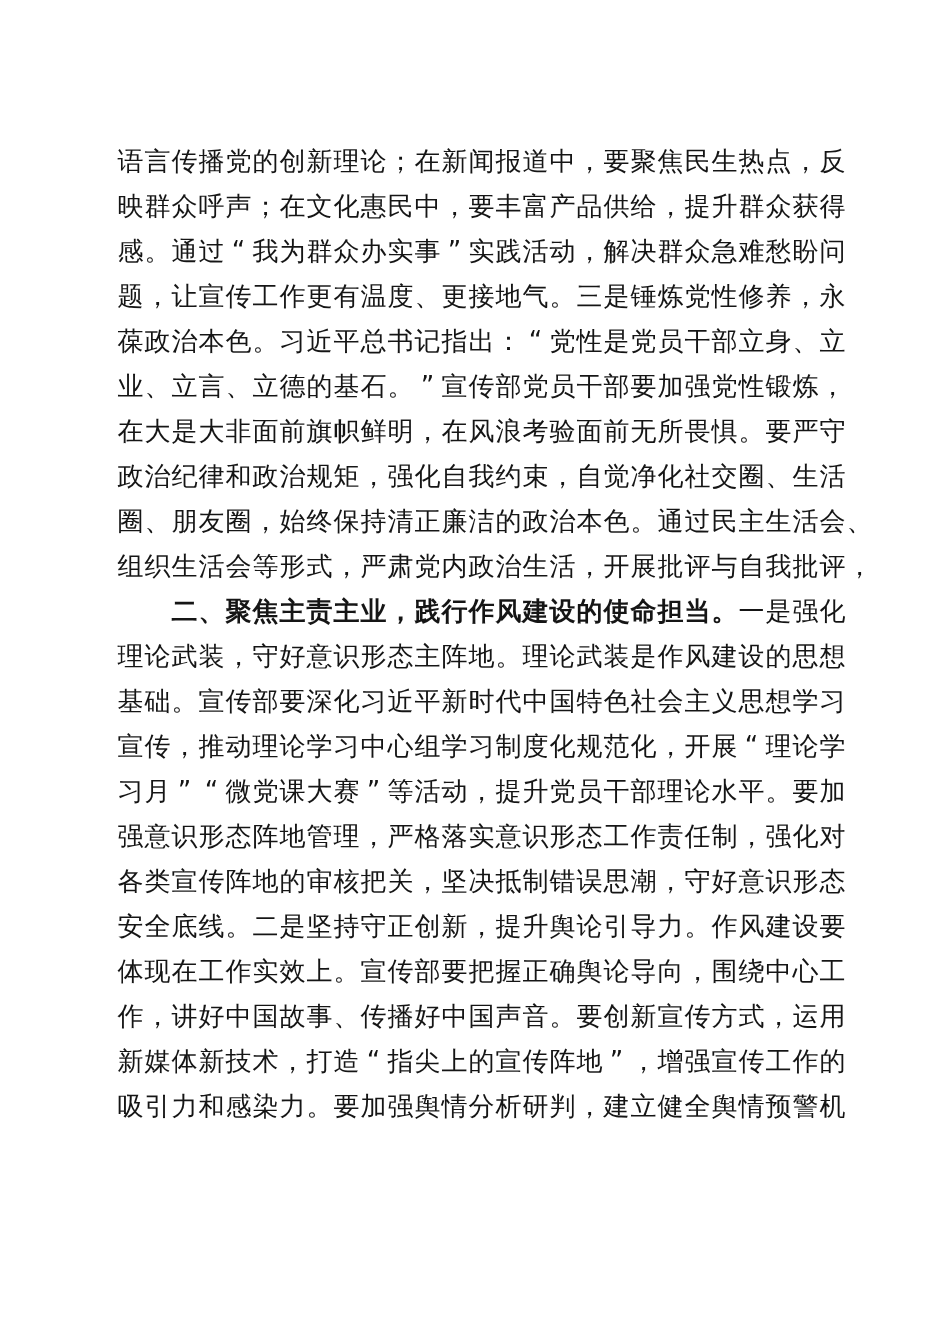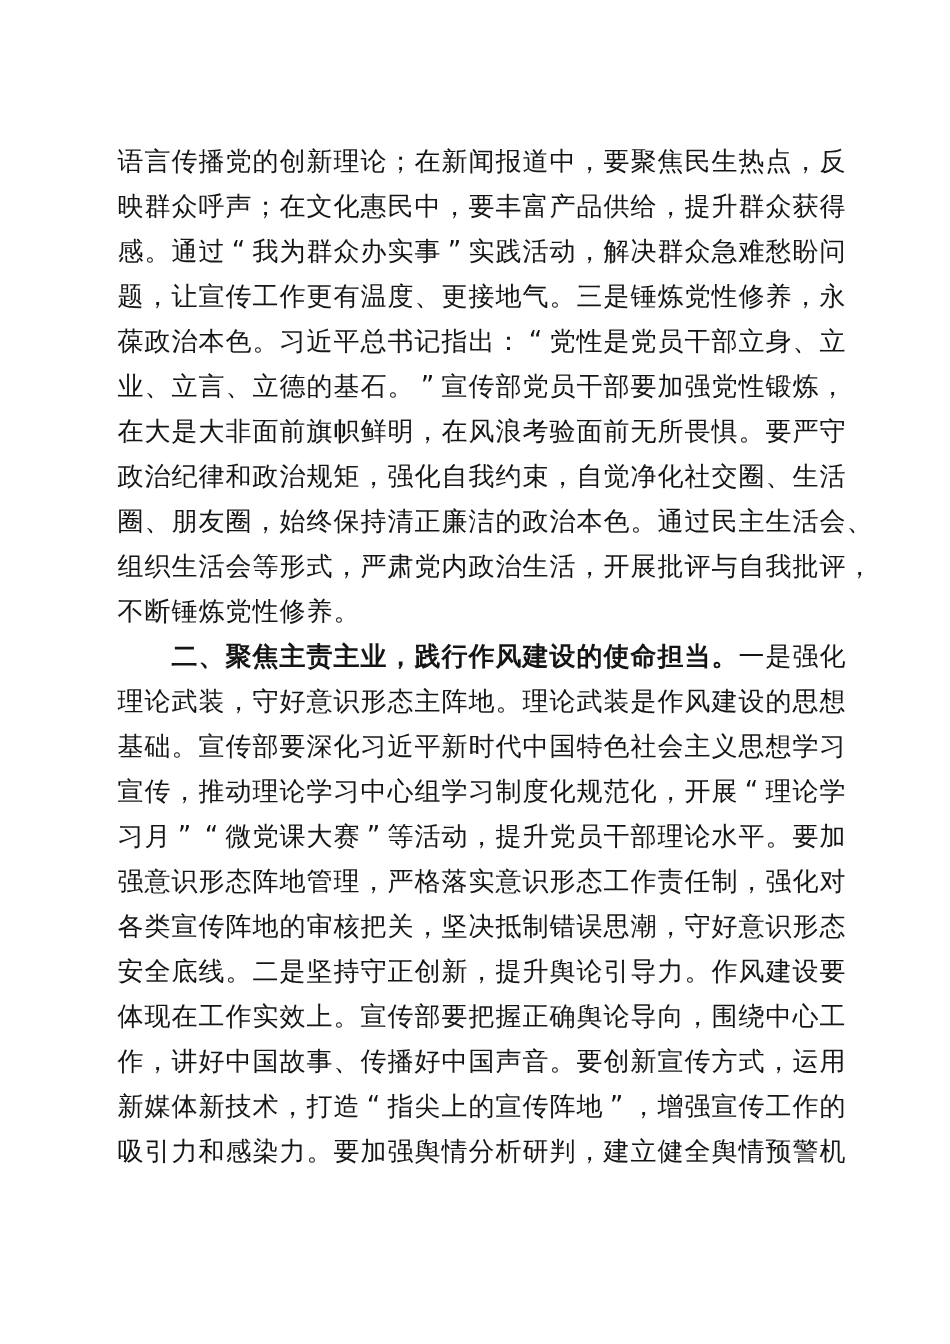--- a/index.html
+++ b/index.html
@@ -54,21 +54,20 @@
       <div class="line"><span class="seg"><span class="ch">语</span><span class="ch">言</span><span class="ch">传</span><span class="ch">播</span><span class="ch">党</span><span class="ch">的</span><span class="ch">创</span><span class="ch">新</span><span class="ch">理</span><span class="ch">论</span><span class="ch">；</span><span class="ch">在</span><span class="ch">新</span><span class="ch">闻</span><span class="ch">报</span><span class="ch">道</span><span class="ch">中</span><span class="ch">，</span><span class="ch">要</span><span class="ch">聚</span><span class="ch">焦</span><span class="ch">民</span><span class="ch">生</span><span class="ch">热</span><span class="ch">点</span><span class="ch">，</span><span class="ch">反</span></span></div>
       <div class="line"><span class="seg"><span class="ch">映</span><span class="ch">群</span><span class="ch">众</span><span class="ch">呼</span><span class="ch">声</span><span class="ch">；</span><span class="ch">在</span><span class="ch">文</span><span class="ch">化</span><span class="ch">惠</span><span class="ch">民</span><span class="ch">中</span><span class="ch">，</span><span class="ch">要</span><span class="ch">丰</span><span class="ch">富</span><span class="ch">产</span><span class="ch">品</span><span class="ch">供</span><span class="ch">给</span><span class="ch">，</span><span class="ch">提</span><span class="ch">升</span><span class="ch">群</span><span class="ch">众</span><span class="ch">获</span><span class="ch">得</span></span></div>
       <div class="line"><span class="seg"><span class="ch">感</span><span class="ch">。</span><span class="ch">通</span><span class="ch">过</span><span class="ch">“</span><span class="ch">我</span><span class="ch">为</span><span class="ch">群</span><span class="ch">众</span><span class="ch">办</span><span class="ch">实</span><span class="ch">事</span><span class="ch">”</span><span class="ch">实</span><span class="ch">践</span><span class="ch">活</span><span class="ch">动</span><span class="ch">，</span><span class="ch">解</span><span class="ch">决</span><span class="ch">群</span><span class="ch">众</span><span class="ch">急</span><span class="ch">难</span><span class="ch">愁</span><span class="ch">盼</span><span class="ch">问</span></span></div>
       <div class="line"><span class="seg"><span class="ch">题</span><span class="ch">，</span><span class="ch">让</span><span class="ch">宣</span><span class="ch">传</span><span class="ch">工</span><span class="ch">作</span><span class="ch">更</span><span class="ch">有</span><span class="ch">温</span><span class="ch">度</span><span class="ch">、</span><span class="ch">更</span><span class="ch">接</span><span class="ch">地</span><span class="ch">气</span><span class="ch">。</span><span class="ch">三</span><span class="ch">是</span><span class="ch">锤</span><span class="ch">炼</span><span class="ch">党</span><span class="ch">性</span><span class="ch">修</span><span class="ch">养</span><span class="ch">，</span><span class="ch">永</span></span></div>
       <div class="line"><span class="seg"><span class="ch">葆</span><span class="ch">政</span><span class="ch">治</span><span class="ch">本</span><span class="ch">色</span><span class="ch">。</span><span class="ch">习</span><span class="ch">近</span><span class="ch">平</span><span class="ch">总</span><span class="ch">书</span><span class="ch">记</span><span class="ch">指</span><span class="ch">出</span><span class="ch">：</span><span class="ch">“</span><span class="ch">党</span><span class="ch">性</span><span class="ch">是</span><span class="ch">党</span><span class="ch">员</span><span class="ch">干</span><span class="ch">部</span><span class="ch">立</span><span class="ch">身</span><span class="ch">、</span><span class="ch">立</span></span></div>
       <div class="line"><span class="seg"><span class="ch">业</span><span class="ch">、</span><span class="ch">立</span><span class="ch">言</span><span class="ch">、</span><span class="ch">立</span><span class="ch">德</span><span class="ch">的</span><span class="ch">基</span><span class="ch">石</span><span class="ch">。</span><span class="ch">”</span><span class="ch">宣</span><span class="ch">传</span><span class="ch">部</span><span class="ch">党</span><span class="ch">员</span><span class="ch">干</span><span class="ch">部</span><span class="ch">要</span><span class="ch">加</span><span class="ch">强</span><span class="ch">党</span><span class="ch">性</span><span class="ch">锻</span><span class="ch">炼</span><span class="ch">，</span></span></div>
       <div class="line"><span class="seg"><span class="ch">在</span><span class="ch">大</span><span class="ch">是</span><span class="ch">大</span><span class="ch">非</span><span class="ch">面</span><span class="ch">前</span><span class="ch">旗</span><span class="ch">帜</span><span class="ch">鲜</span><span class="ch">明</span><span class="ch">，</span><span class="ch">在</span><span class="ch">风</span><span class="ch">浪</span><span class="ch">考</span><span class="ch">验</span><span class="ch">面</span><span class="ch">前</span><span class="ch">无</span><span class="ch">所</span><span class="ch">畏</span><span class="ch">惧</span><span class="ch">。</span><span class="ch">要</span><span class="ch">严</span><span class="ch">守</span></span></div>
       <div class="line"><span class="seg"><span class="ch">政</span><span class="ch">治</span><span class="ch">纪</span><span class="ch">律</span><span class="ch">和</span><span class="ch">政</span><span class="ch">治</span><span class="ch">规</span><span class="ch">矩</span><span class="ch">，</span><span class="ch">强</span><span class="ch">化</span><span class="ch">自</span><span class="ch">我</span><span class="ch">约</span><span class="ch">束</span><span class="ch">，</span><span class="ch">自</span><span class="ch">觉</span><span class="ch">净</span><span class="ch">化</span><span class="ch">社</span><span class="ch">交</span><span class="ch">圈</span><span class="ch">、</span><span class="ch">生</span><span class="ch">活</span></span></div>
       <div class="line"><span class="seg"><span class="ch">圈</span><span class="ch">、</span><span class="ch">朋</span><span class="ch">友</span><span class="ch">圈</span><span class="ch">，</span><span class="ch">始</span><span class="ch">终</span><span class="ch">保</span><span class="ch">持</span><span class="ch">清</span><span class="ch">正</span><span class="ch">廉</span><span class="ch">洁</span><span class="ch">的</span><span class="ch">政</span><span class="ch">治</span><span class="ch">本</span><span class="ch">色</span><span class="ch">。</span><span class="ch">通</span><span class="ch">过</span><span class="ch">民</span><span class="ch">主</span><span class="ch">生</span><span class="ch">活</span><span class="ch">会</span><span class="ch">、</span></span></div>
       <div class="line"><span class="seg"><span class="ch">组</span><span class="ch">织</span><span class="ch">生</span><span class="ch">活</span><span class="ch">会</span><span class="ch">等</span><span class="ch">形</span><span class="ch">式</span><span class="ch">，</span><span class="ch">严</span><span class="ch">肃</span><span class="ch">党</span><span class="ch">内</span><span class="ch">政</span><span class="ch">治</span><span class="ch">生</span><span class="ch">活</span><span class="ch">，</span><span class="ch">开</span><span class="ch">展</span><span class="ch">批</span><span class="ch">评</span><span class="ch">与</span><span class="ch">自</span><span class="ch">我</span><span class="ch">批</span><span class="ch">评</span><span class="ch">，</span></span></div>
-      <div class="line"><span class="seg"><span class="ch">不</span><span class="ch">断</span><span class="ch">锤</span><span class="ch">炼</span><span class="ch">党</span><span class="ch">性</span><span class="ch">修</span><span class="ch">养</span><span class="ch">。</span></span></div>
       <div class="line indent"><span class="seg bold"><span class="ch">二</span><span class="ch">、</span><span class="ch">聚</span><span class="ch">焦</span><span class="ch">主</span><span class="ch">责</span><span class="ch">主</span><span class="ch">业</span><span class="ch">，</span><span class="ch">践</span><span class="ch">行</span><span class="ch">作</span><span class="ch">风</span><span class="ch">建</span><span class="ch">设</span><span class="ch">的</span><span class="ch">使</span><span class="ch">命</span><span class="ch">担</span><span class="ch">当</span><span class="ch">。</span></span><span class="seg"><span class="ch">一</span><span class="ch">是</span><span class="ch">强</span><span class="ch">化</span></span></div>
       <div class="line"><span class="seg"><span class="ch">理</span><span class="ch">论</span><span class="ch">武</span><span class="ch">装</span><span class="ch">，</span><span class="ch">守</span><span class="ch">好</span><span class="ch">意</span><span class="ch">识</span><span class="ch">形</span><span class="ch">态</span><span class="ch">主</span><span class="ch">阵</span><span class="ch">地</span><span class="ch">。</span><span class="ch">理</span><span class="ch">论</span><span class="ch">武</span><span class="ch">装</span><span class="ch">是</span><span class="ch">作</span><span class="ch">风</span><span class="ch">建</span><span class="ch">设</span><span class="ch">的</span><span class="ch">思</span><span class="ch">想</span></span></div>
       <div class="line"><span class="seg"><span class="ch">基</span><span class="ch">础</span><span class="ch">。</span><span class="ch">宣</span><span class="ch">传</span><span class="ch">部</span><span class="ch">要</span><span class="ch">深</span><span class="ch">化</span><span class="ch">习</span><span class="ch">近</span><span class="ch">平</span><span class="ch">新</span><span class="ch">时</span><span class="ch">代</span><span class="ch">中</span><span class="ch">国</span><span class="ch">特</span><span class="ch">色</span><span class="ch">社</span><span class="ch">会</span><span class="ch">主</span><span class="ch">义</span><span class="ch">思</span><span class="ch">想</span><span class="ch">学</span><span class="ch">习</span></span></div>
       <div class="line"><span class="seg"><span class="ch">宣</span><span class="ch">传</span><span class="ch">，</span><span class="ch">推</span><span class="ch">动</span><span class="ch">理</span><span class="ch">论</span><span class="ch">学</span><span class="ch">习</span><span class="ch">中</span><span class="ch">心</span><span class="ch">组</span><span class="ch">学</span><span class="ch">习</span><span class="ch">制</span><span class="ch">度</span><span class="ch">化</span><span class="ch">规</span><span class="ch">范</span><span class="ch">化</span><span class="ch">，</span><span class="ch">开</span><span class="ch">展</span><span class="ch">“</span><span class="ch">理</span><span class="ch">论</span><span class="ch">学</span></span></div>
       <div class="line"><span class="seg"><span class="ch">习</span><span class="ch">月</span><span class="ch">”</span><span class="ch">“</span><span class="ch">微</span><span class="ch">党</span><span class="ch">课</span><span class="ch">大</span><span class="ch">赛</span><span class="ch">”</span><span class="ch">等</span><span class="ch">活</span><span class="ch">动</span><span class="ch">，</span><span class="ch">提</span><span class="ch">升</span><span class="ch">党</span><span class="ch">员</span><span class="ch">干</span><span class="ch">部</span><span class="ch">理</span><span class="ch">论</span><span class="ch">水</span><span class="ch">平</span><span class="ch">。</span><span class="ch">要</span><span class="ch">加</span></span></div>
       <div class="line"><span class="seg"><span class="ch">强</span><span class="ch">意</span><span class="ch">识</span><span class="ch">形</span><span class="ch">态</span><span class="ch">阵</span><span class="ch">地</span><span class="ch">管</span><span class="ch">理</span><span class="ch">，</span><span class="ch">严</span><span class="ch">格</span><span class="ch">落</span><span class="ch">实</span><span class="ch">意</span><span class="ch">识</span><span class="ch">形</span><span class="ch">态</span><span class="ch">工</span><span class="ch">作</span><span class="ch">责</span><span class="ch">任</span><span class="ch">制</span><span class="ch">，</span><span class="ch">强</span><span class="ch">化</span><span class="ch">对</span></span></div>
       <div class="line"><span class="seg"><span class="ch">各</span><span class="ch">类</span><span class="ch">宣</span><span class="ch">传</span><span class="ch">阵</span><span class="ch">地</span><span class="ch">的</span><span class="ch">审</span><span class="ch">核</span><span class="ch">把</span><span class="ch">关</span><span class="ch">，</span><span class="ch">坚</span><span class="ch">决</span><span class="ch">抵</span><span class="ch">制</span><span class="ch">错</span><span class="ch">误</span><span class="ch">思</span><span class="ch">潮</span><span class="ch">，</span><span class="ch">守</span><span class="ch">好</span><span class="ch">意</span><span class="ch">识</span><span class="ch">形</span><span class="ch">态</span></span></div>
       <div class="line"><span class="seg"><span class="ch">安</span><span class="ch">全</span><span class="ch">底</span><span class="ch">线</span><span class="ch">。</span><span class="ch">二</span><span class="ch">是</span><span class="ch">坚</span><span class="ch">持</span><span class="ch">守</span><span class="ch">正</span><span class="ch">创</span><span class="ch">新</span><span class="ch">，</span><span class="ch">提</span><span class="ch">升</span><span class="ch">舆</span><span class="ch">论</span><span class="ch">引</span><span class="ch">导</span><span class="ch">力</span><span class="ch">。</span><span class="ch">作</span><span class="ch">风</span><span class="ch">建</span><span class="ch">设</span><span class="ch">要</span></span></div>
       <div class="line"><span class="seg"><span class="ch">体</span><span class="ch">现</span><span class="ch">在</span><span class="ch">工</span><span class="ch">作</span><span class="ch">实</span><span class="ch">效</span><span class="ch">上</span><span class="ch">。</span><span class="ch">宣</span><span class="ch">传</span><span class="ch">部</span><span class="ch">要</span><span class="ch">把</span><span class="ch">握</span><span class="ch">正</span><span class="ch">确</span><span class="ch">舆</span><span class="ch">论</span><span class="ch">导</span><span class="ch">向</span><span class="ch">，</span><span class="ch">围</span><span class="ch">绕</span><span class="ch">中</span><span class="ch">心</span><span class="ch">工</span></span></div>
       <div class="line"><span class="seg"><span class="ch">作</span><span class="ch">，</span><span class="ch">讲</span><span class="ch">好</span><span class="ch">中</span><span class="ch">国</span><span class="ch">故</span><span class="ch">事</span><span class="ch">、</span><span class="ch">传</span><span class="ch">播</span><span class="ch">好</span><span class="ch">中</span><span class="ch">国</span><span class="ch">声</span><span class="ch">音</span><span class="ch">。</span><span class="ch">要</span><span class="ch">创</span><span class="ch">新</span><span class="ch">宣</span><span class="ch">传</span><span class="ch">方</span><span class="ch">式</span><span class="ch">，</span><span class="ch">运</span><span class="ch">用</span></span></div>

